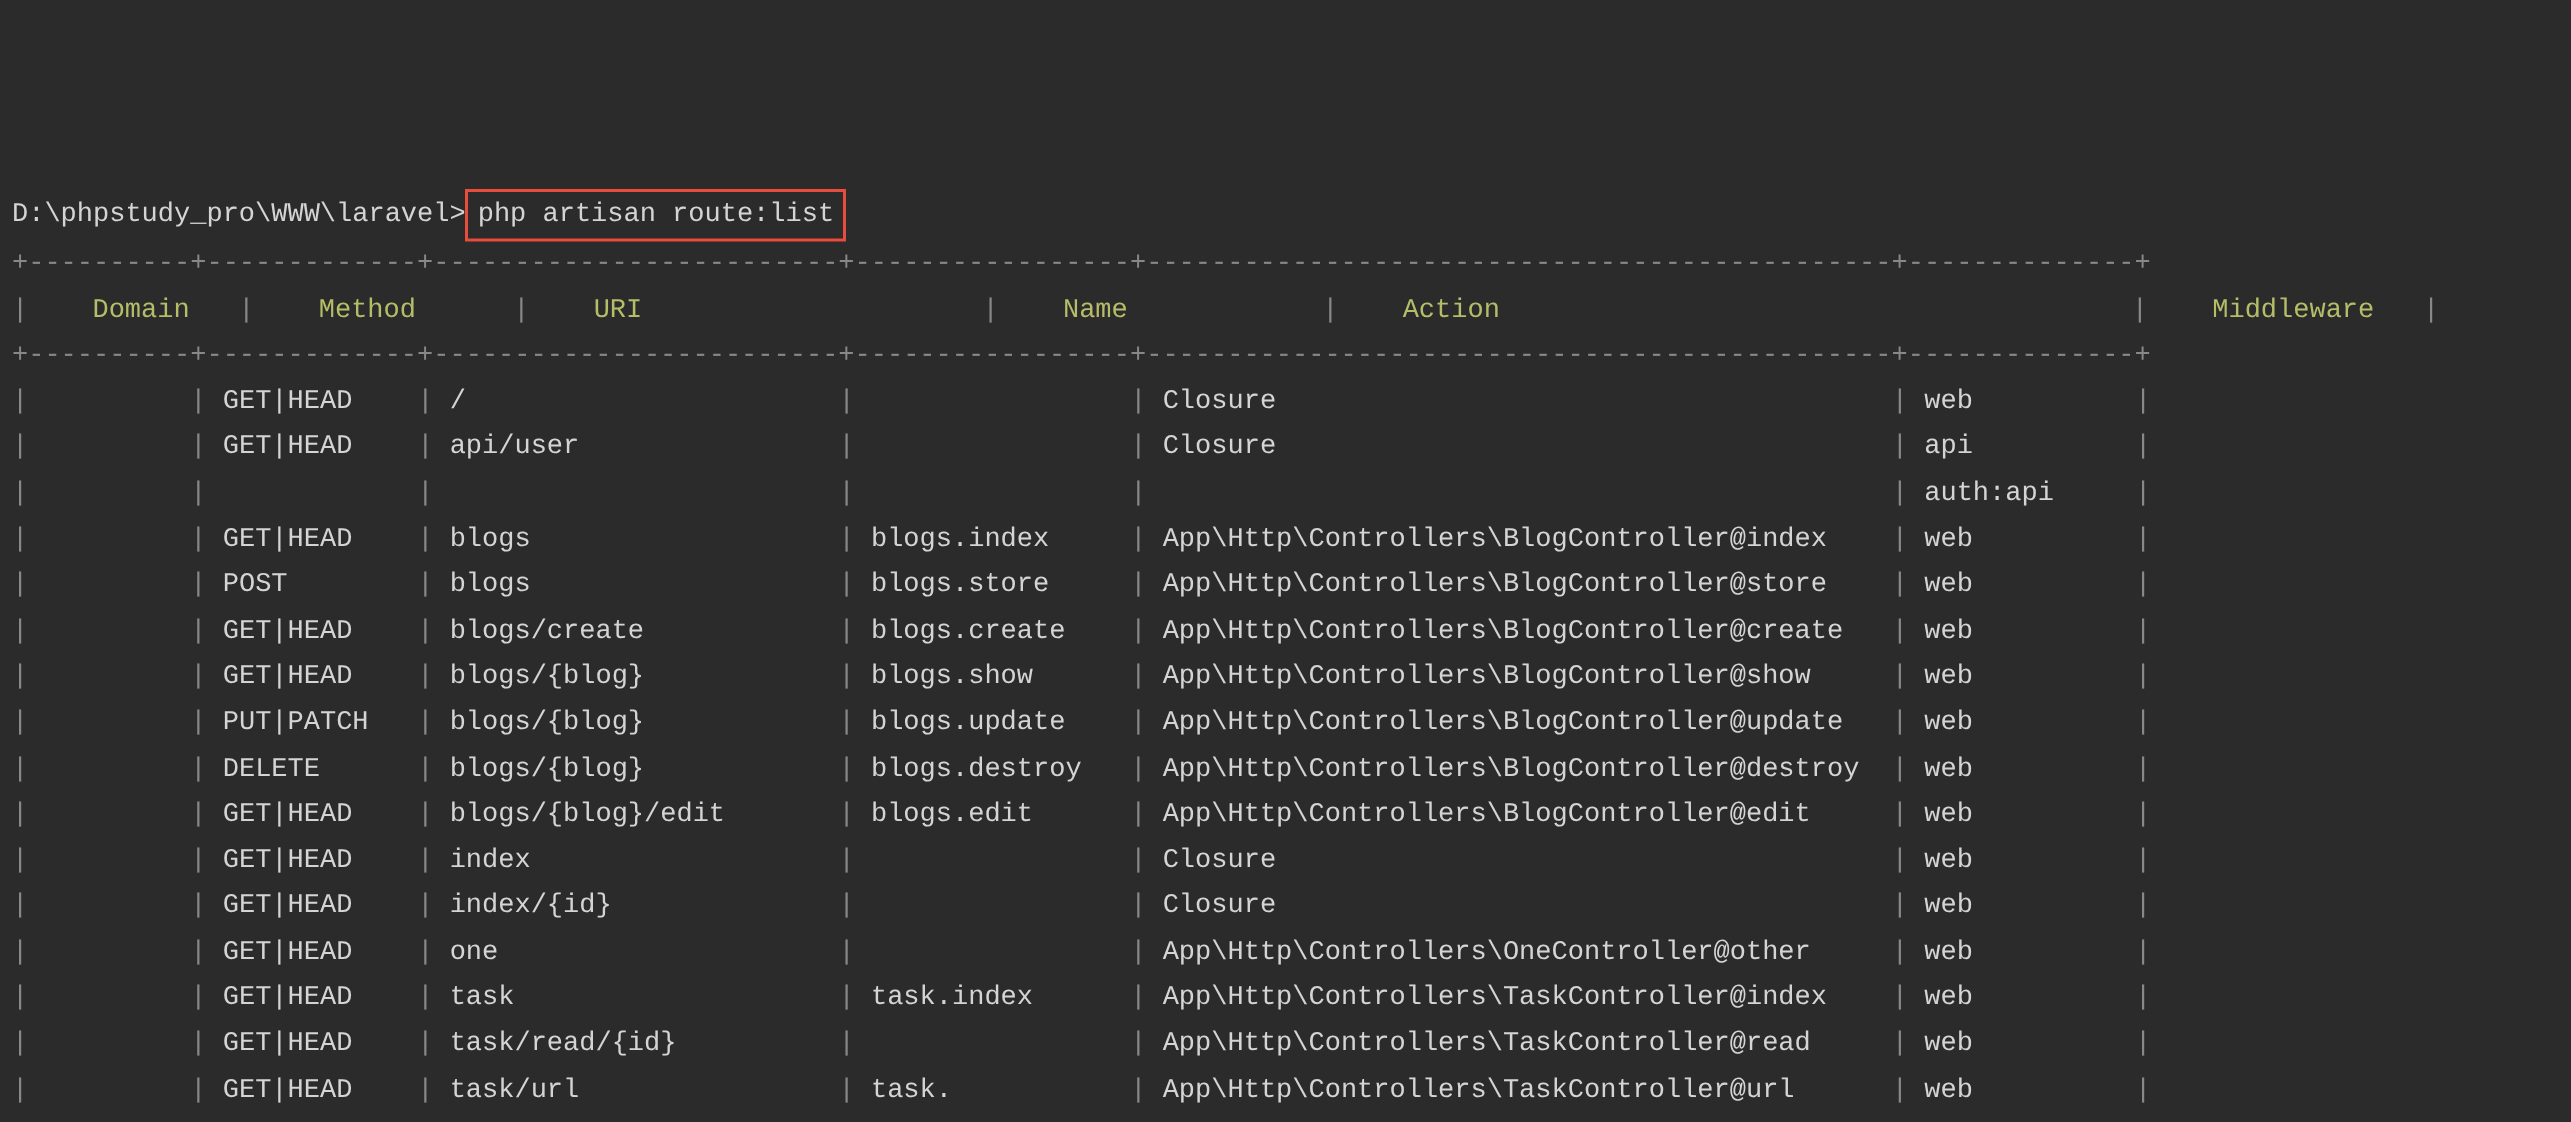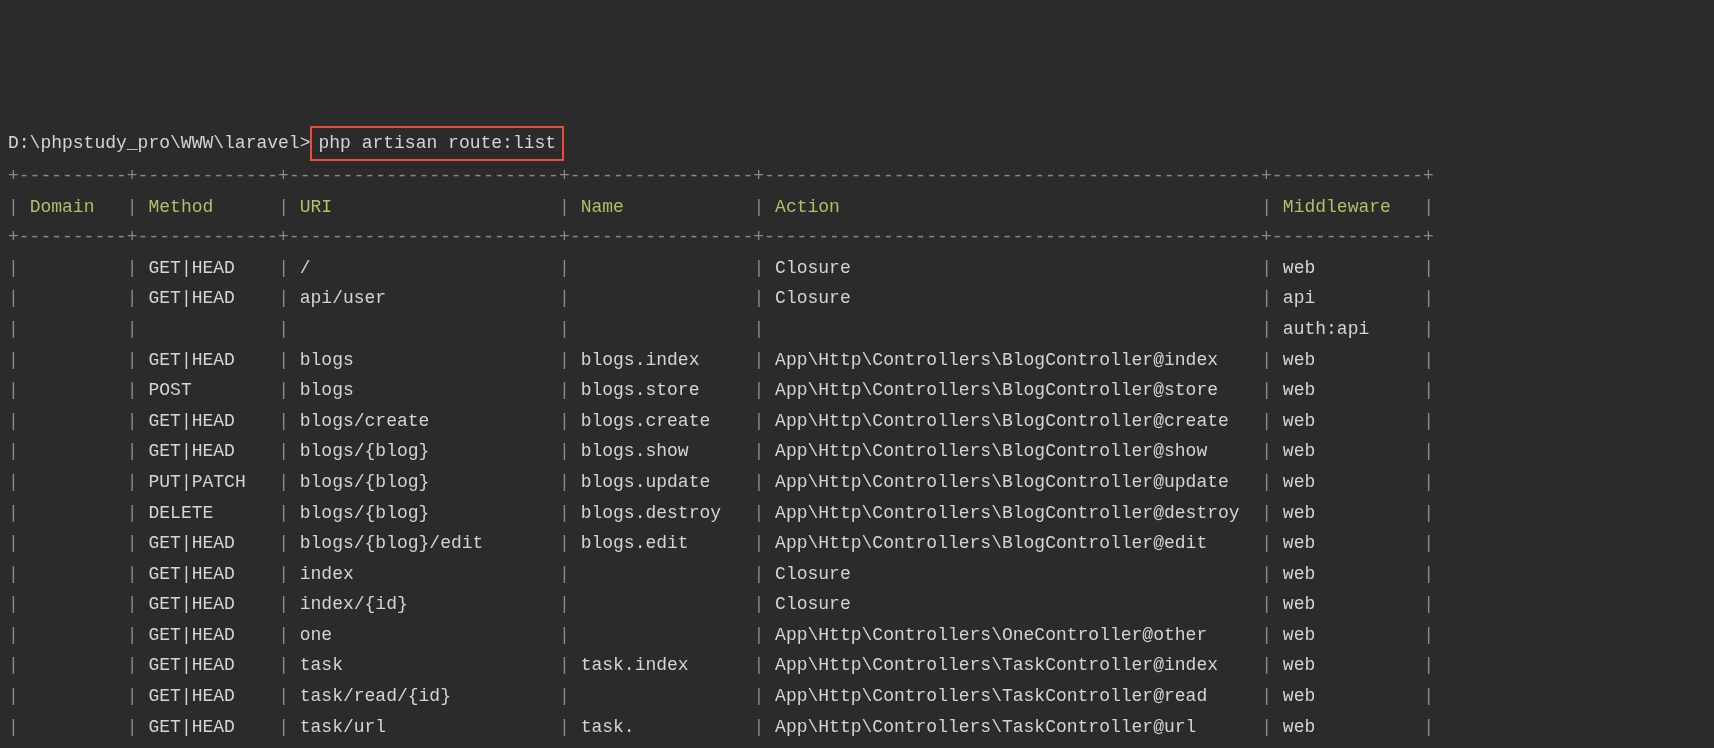--- a/index.html
+++ b/index.html
@@ -21,20 +21,21 @@
       color: #d4d4d4;
       text-align: right;
     }
     .command-highlight {
       border: 2px solid #e74c3c;
       padding: 0 6px;
       display: inline-block;
     }
     .header-cell {
       color: #b5bd68;
+      margin-left: 32px;
     }
     .border-char {
       color: #888;
     }
     .data-cell {
       color: #d4d4d4;
     }
   </style>
 </head>
 <body>

